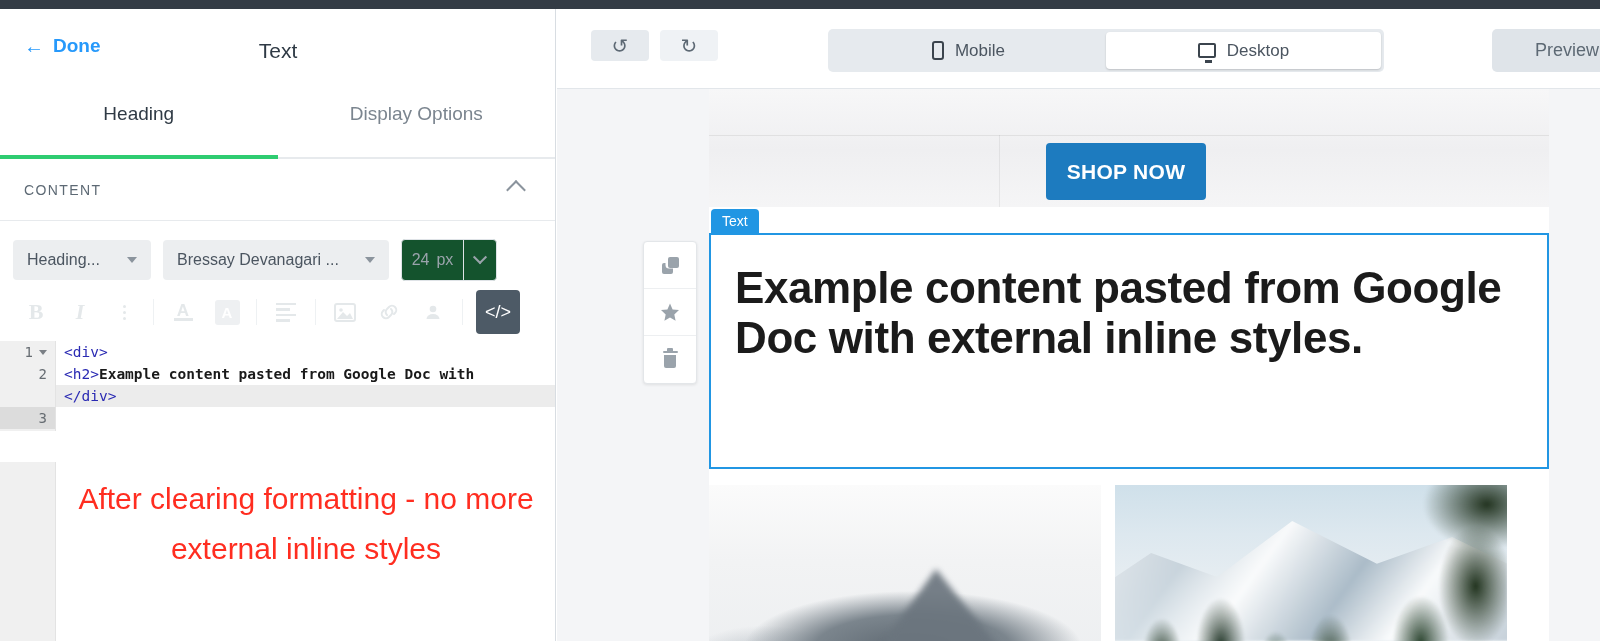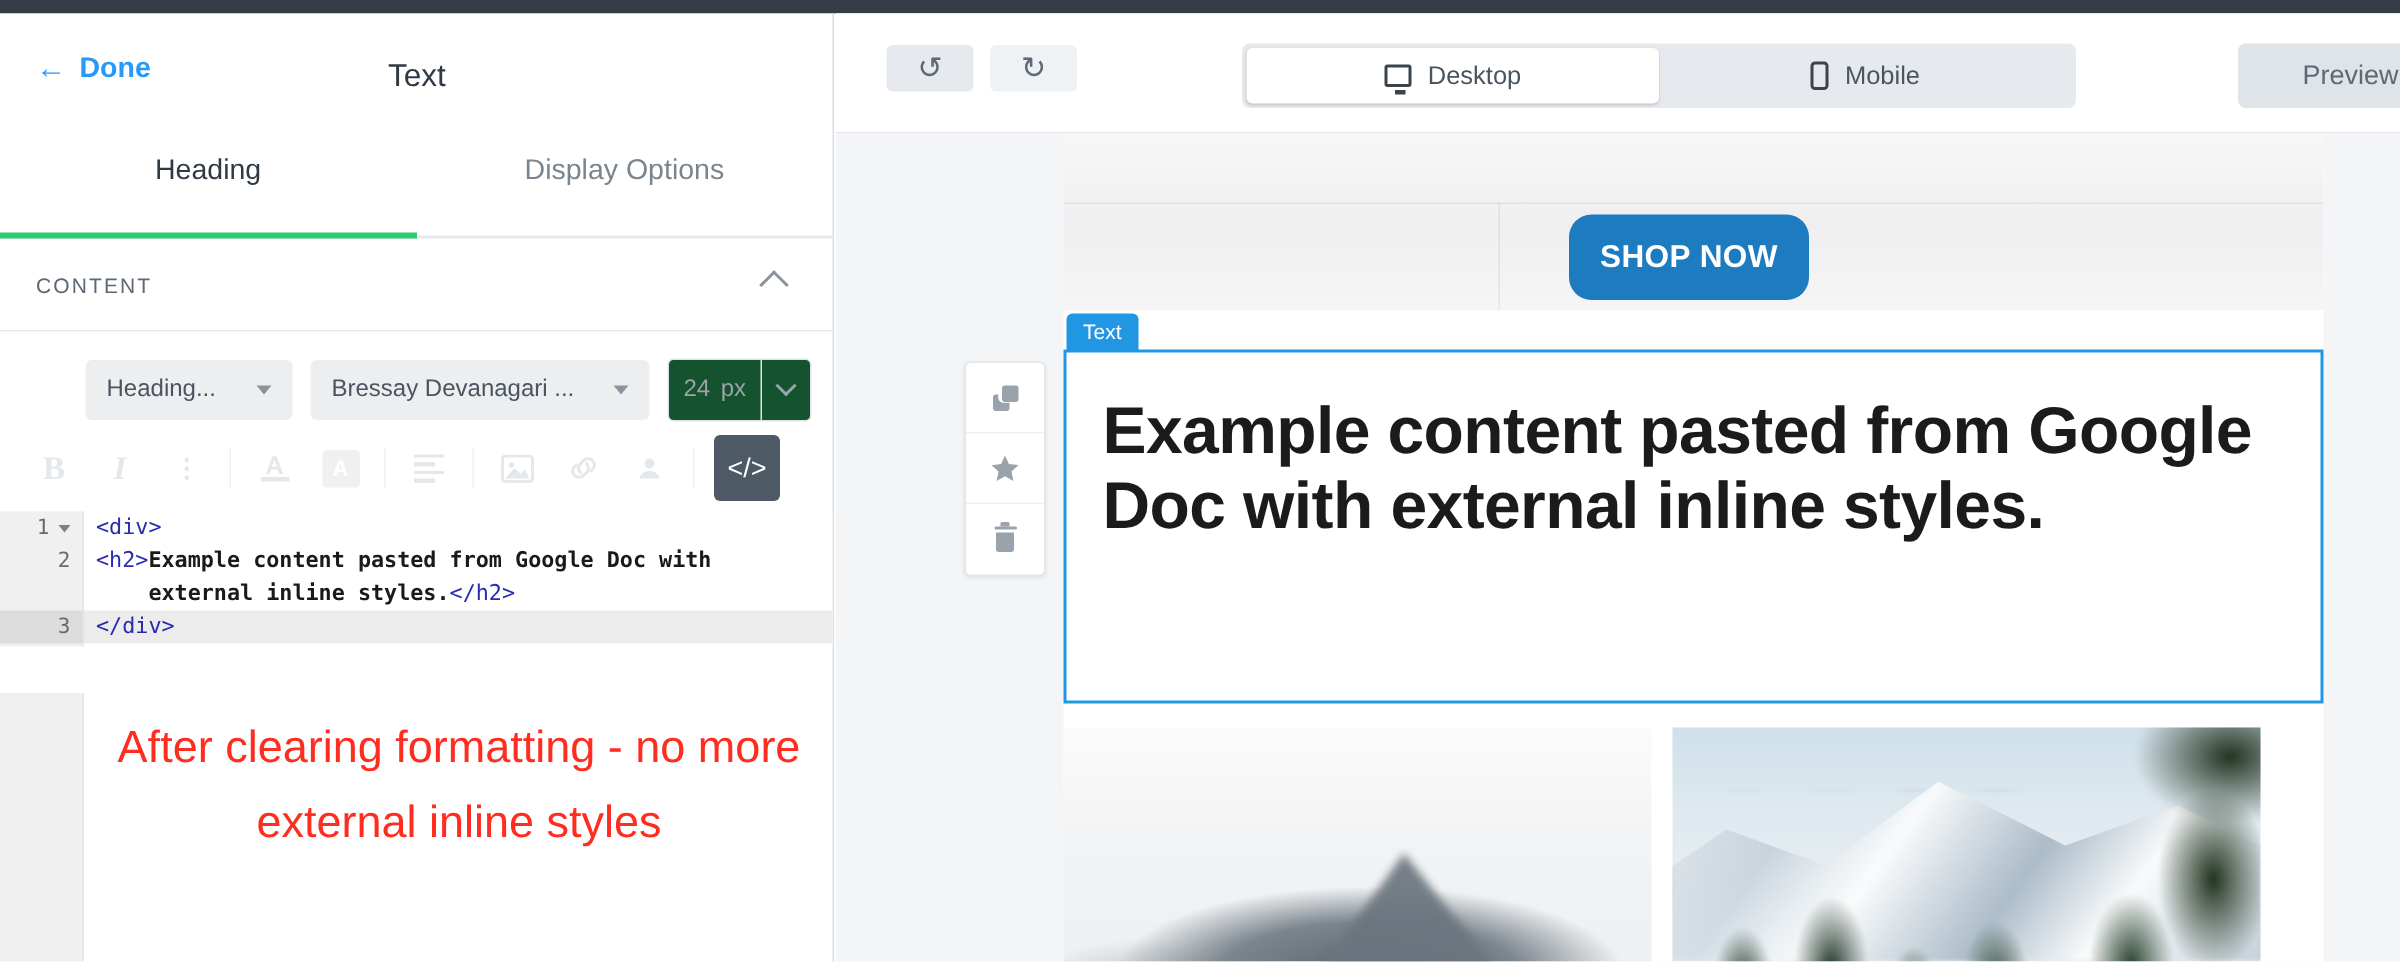--- a/index.html
+++ b/index.html
@@ -77,21 +77,21 @@
   .controls-row {
     display: flex; align-items: center; gap: 12px;
     padding: 18px 0 0 13px;
   }
   .select-box {
     display: flex; align-items: center; justify-content: space-between;
     background: #eceef0; border-radius: 4px;
     height: 40px; padding: 0 14px; cursor: pointer;
     font-size: 16px; color: #4b5560;
   }
-  .select-box.heading { width: 138px; margin-left: 44px; }
+  .select-box.heading { width: 138px; }
   .select-box.font { width: 226px; }
   .caret {
     width: 0; height: 0; margin-left: 10px;
     border-left: 5px solid transparent; border-right: 5px solid transparent;
     border-top: 6px solid #8b949d;
   }
   .size-group {
     display: flex; align-items: stretch;
     border: 1px solid #dfe3e7; border-radius: 4px;
     background: #14532d; height: 42px; width: 96px;
@@ -244,21 +244,21 @@
   .hero::before {
     content: ""; position: absolute; left: 0; top: 46px; width: 100%; height: 1px;
     background: rgba(0,0,0,.07);
   }
   .hero::after {
     content: ""; position: absolute; left: 290px; top: 46px; width: 1px; height: 72px;
     background: rgba(0,0,0,.06);
   }
   .shop-btn {
     position: absolute; left: 337px; top: 54px;
-    width: 160px; height: 57px; background: #1d7bbf; border-radius: 15px;
+    width: 160px; height: 57px; background: #1d7bbf; border-radius: 4px;
     display: flex; align-items: center; justify-content: center;
     color: #ffffff; font-size: 21px; font-weight: bold; letter-spacing: .3px;
     cursor: pointer;
   }
 
   
   .sel-wrap { position: relative; }
   .sel-tab {
     position: absolute; left: 0px; top: -26px;
     background: #2196e3; color: #ffffff;
@@ -473,48 +473,45 @@
           <span>3</span>
         </div>
       </div>
       <div class="code-area">
         <div class="cline">
           <span class="tag">&lt;div&gt;</span>
         </div>
         <div class="cline">
           <span class="tag">&lt;h2&gt;</span><span class="txt">Example content pasted from Google Doc with</span>
         </div>
-        <div class="cline">
-          <span class="txt">    external inline styles.</span><span class="tag">&lt;/h2&gt;</span>
-        </div>
         <div class="cline active">
           <span class="tag">&lt;/div&gt;</span>
         </div>
       </div>
     </div>
 
     <div class="left-strip"></div>
 
     <div class="annotation">After clearing formatting - no more external inline styles</div>
   </div>
 
   <div class="right-area">
 
     <div class="right-toolbar">
       <div class="hist-btn undo">↺</div>
       <div class="hist-btn redo">↻</div>
 
       <div class="device-toggle">
+        <div class="device">
+          <span class="phone-ico"></span>
+          <span>Mobile</span>
+        </div>
         <div class="device active">
           <span class="monitor-ico"></span>
           <span>Desktop</span>
-        </div>
-        <div class="device">
-          <span class="phone-ico"></span>
-          <span>Mobile</span>
         </div>
       </div>
 
       <div class="preview-btn">
         <span>Preview</span>
       </div>
     </div>
 
     <div class="canvas">
       <div class="page">

